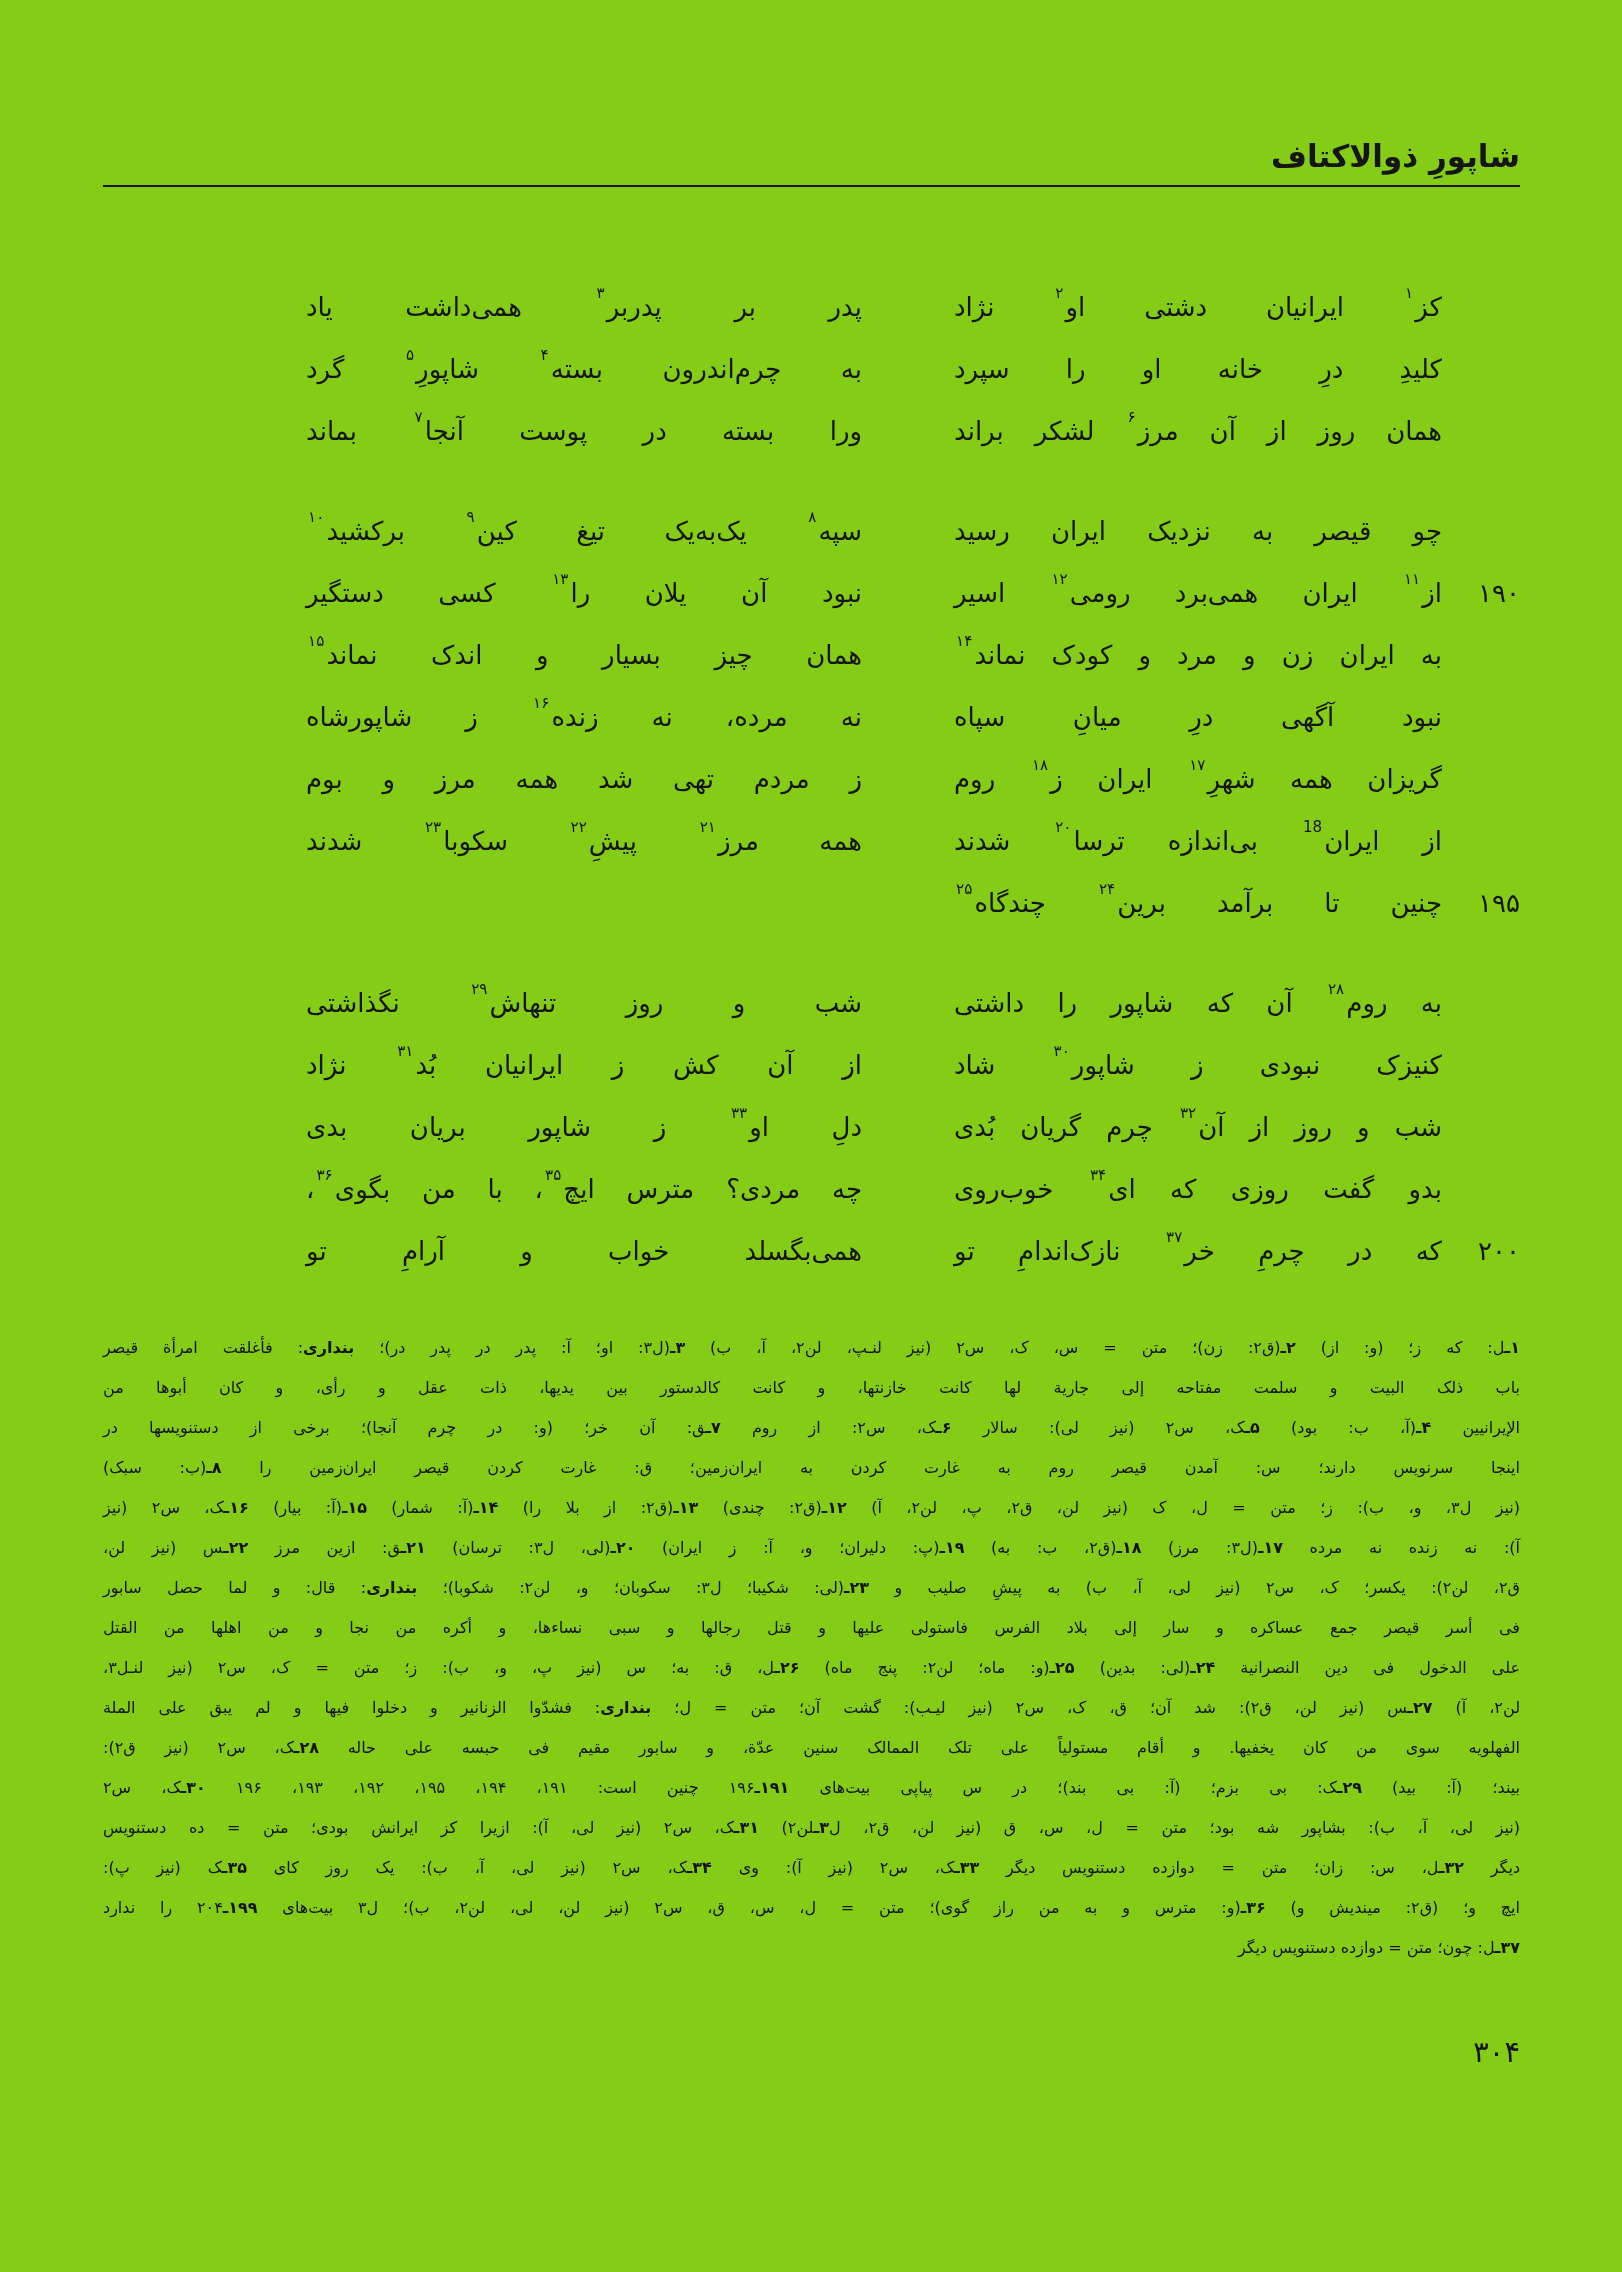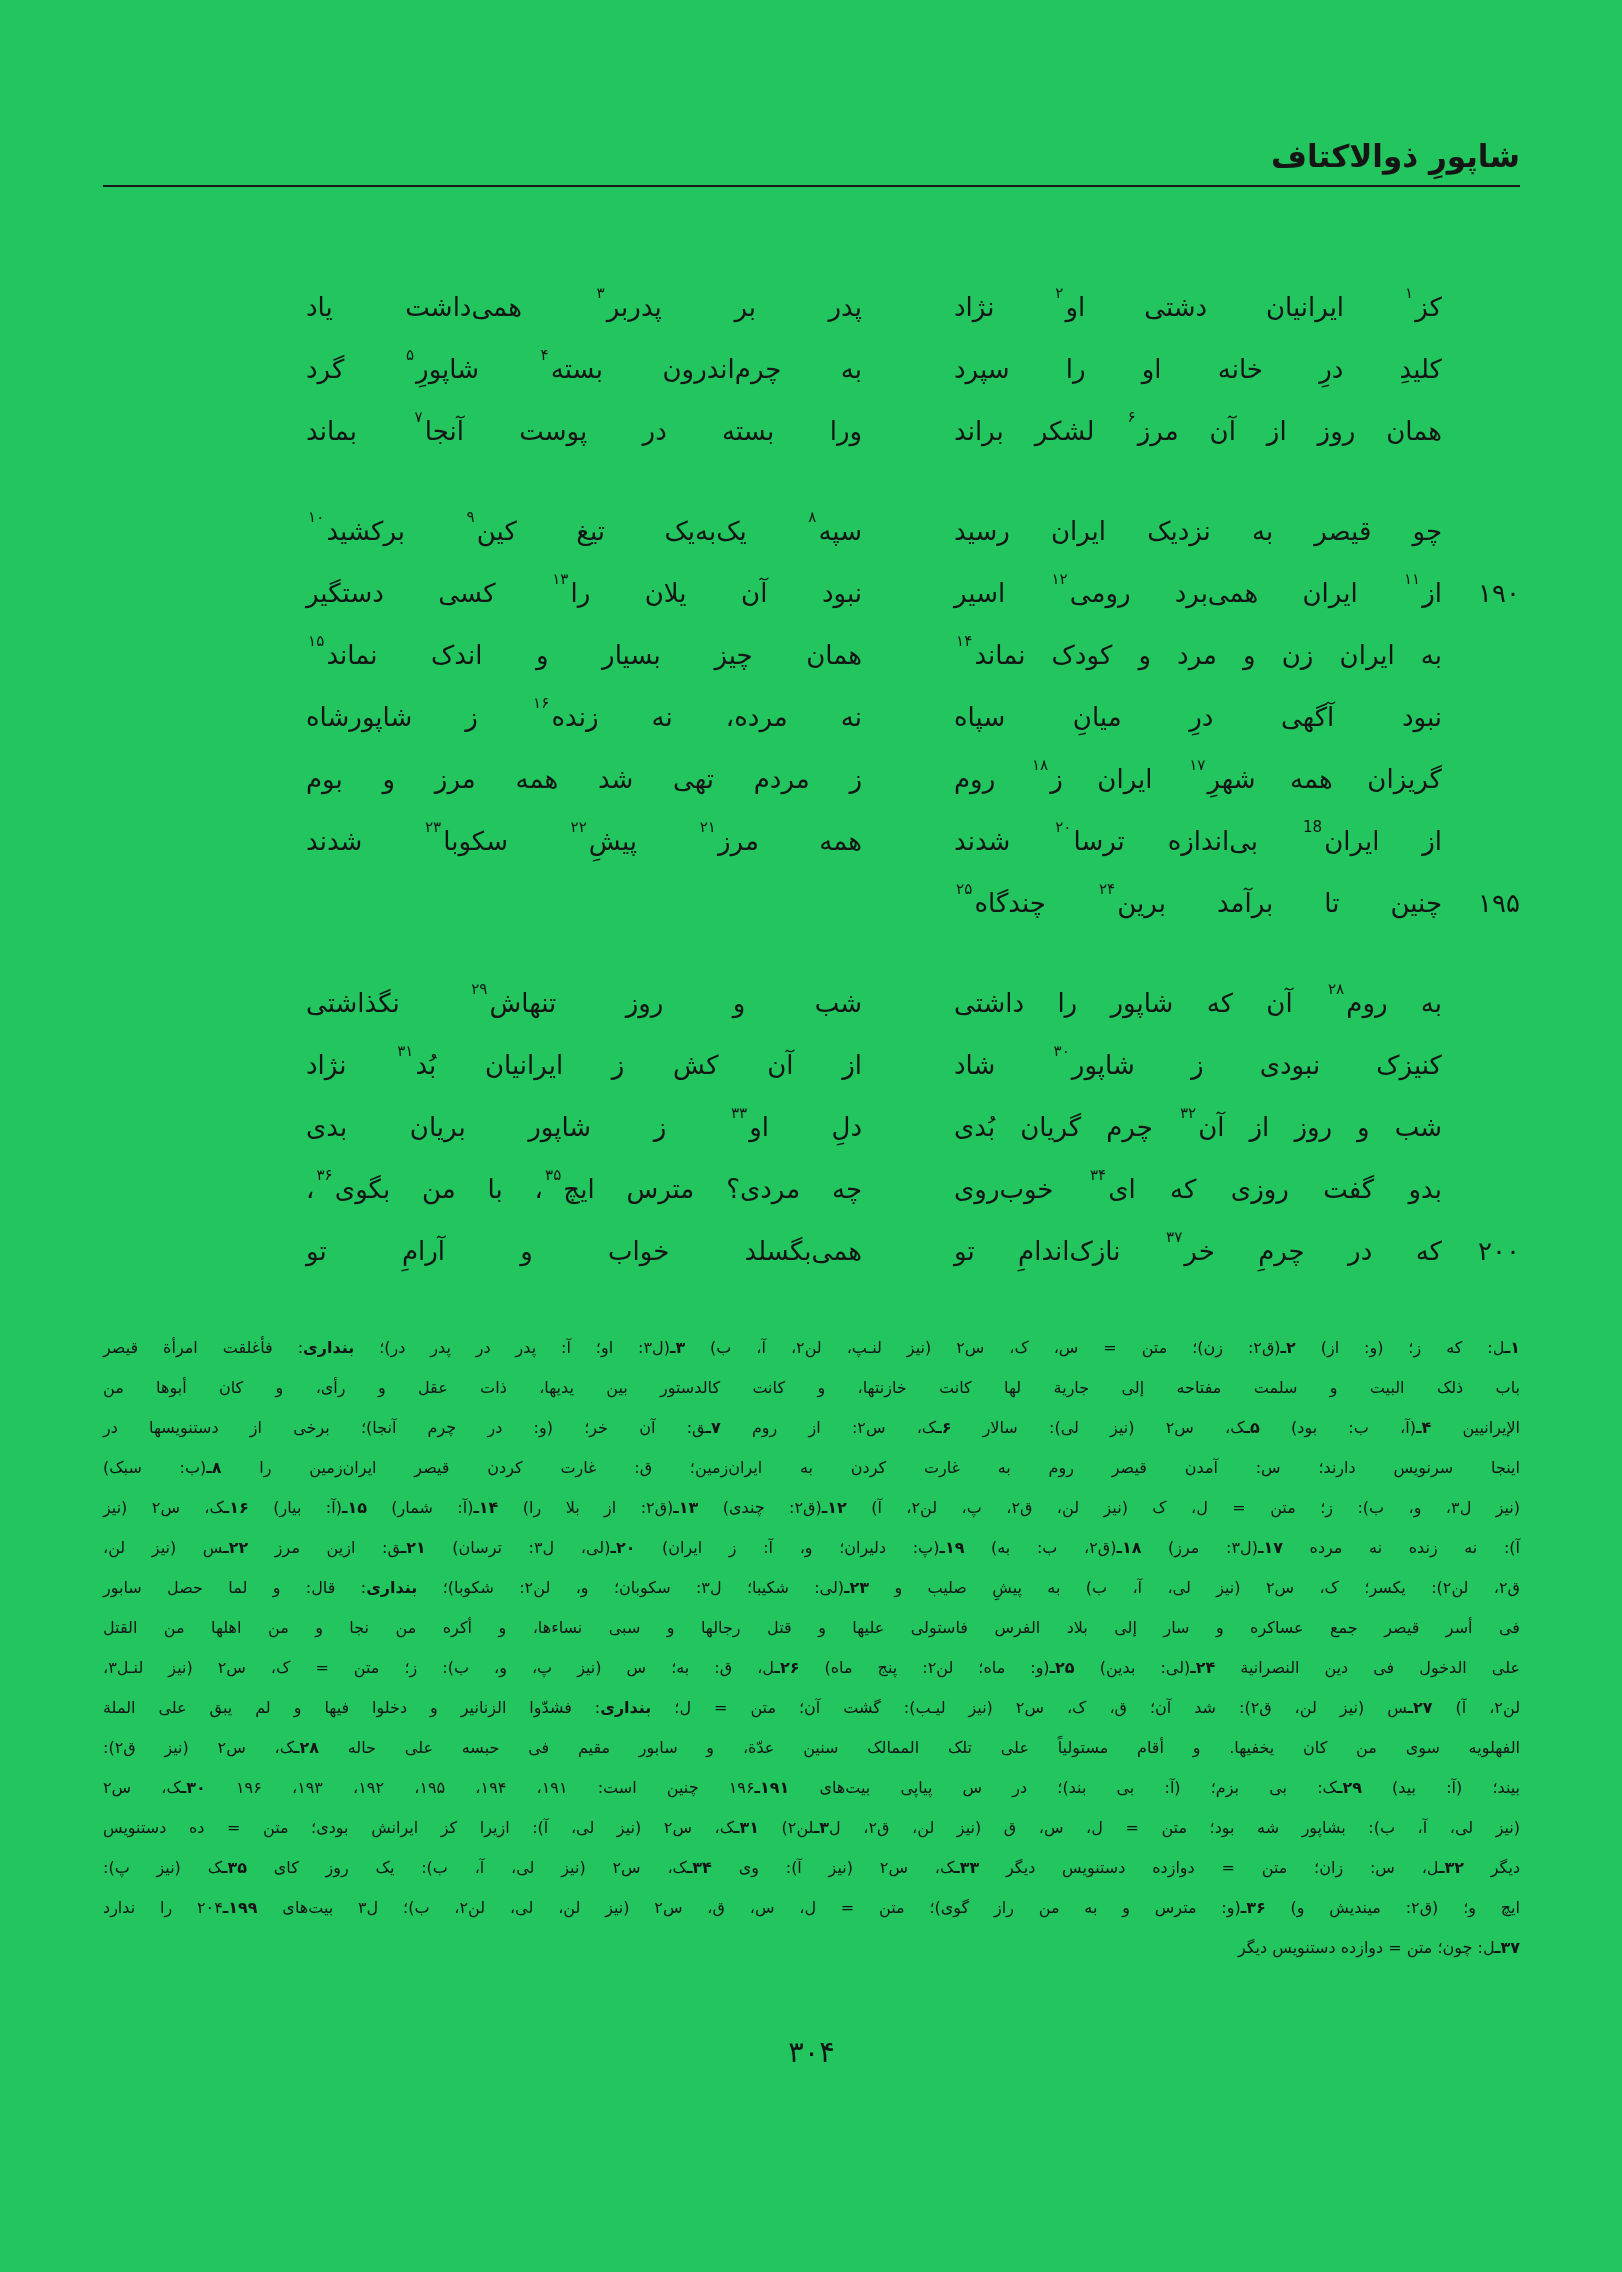--- a/index.html
+++ b/index.html
@@ -1,35 +1,35 @@
 <!DOCTYPE html>
 <html lang="fa" style="font-size:11px"><head>
 <meta charset="utf-8">
 <style>
   html,body{margin:0;padding:0;background:#e8e8e6;}
   .page{
-    width:1623px;height:2273px;background:#22c55e;color:#151515;
+    width:1623px;height:2273px;background:#84cc16;color:#151515;
     font-family:"DejaVu Sans",sans-serif;direction:rtl;position:relative;
     overflow:hidden;margin:0 auto;
   }
   .content{padding:0 103px;}
   .header{padding-top:138px;text-align:right;}
   .header .title{font-size:31px;font-weight:bold;letter-spacing:0.7px;padding-left:59px;}
   .rule{border-bottom:2.1px solid #1a1a1a;margin-top:11px;}
   .poem{margin-top:89px;font-size:26px;}
   .group{margin-bottom:38px;}
   .row{display:grid;grid-template-columns:78px 488px 92px 556px;align-items:center;height:62px;}
   .num{font-size:26px;text-align:right;}
   .hemi{text-align:justify;text-align-last:justify;}
   .poem sup,.apparatus sup{font-size:0.58em;position:relative;top:-0.55em;padding:0 2.1px;}
   .apparatus{margin-top:46px;font-size:16px;line-height:40px;}
   .app-line{text-align:justify;text-align-last:justify;}
   .app-line:last-child{text-align-last:right;}
   .apparatus b{font-weight:bold;}
-  .pagenum{text-align:center;margin-top:67px;font-size:29px;letter-spacing:4.2px;}
+  .pagenum{margin-top:67px;font-size:29px;letter-spacing:4.2px;}
 </style>
 </head>
 <body>
 
 <div class="page">
   <div class="content">
 
     <div class="header">
       <span class="title">شاپورِ ذوالاکتاف</span>
     </div>

